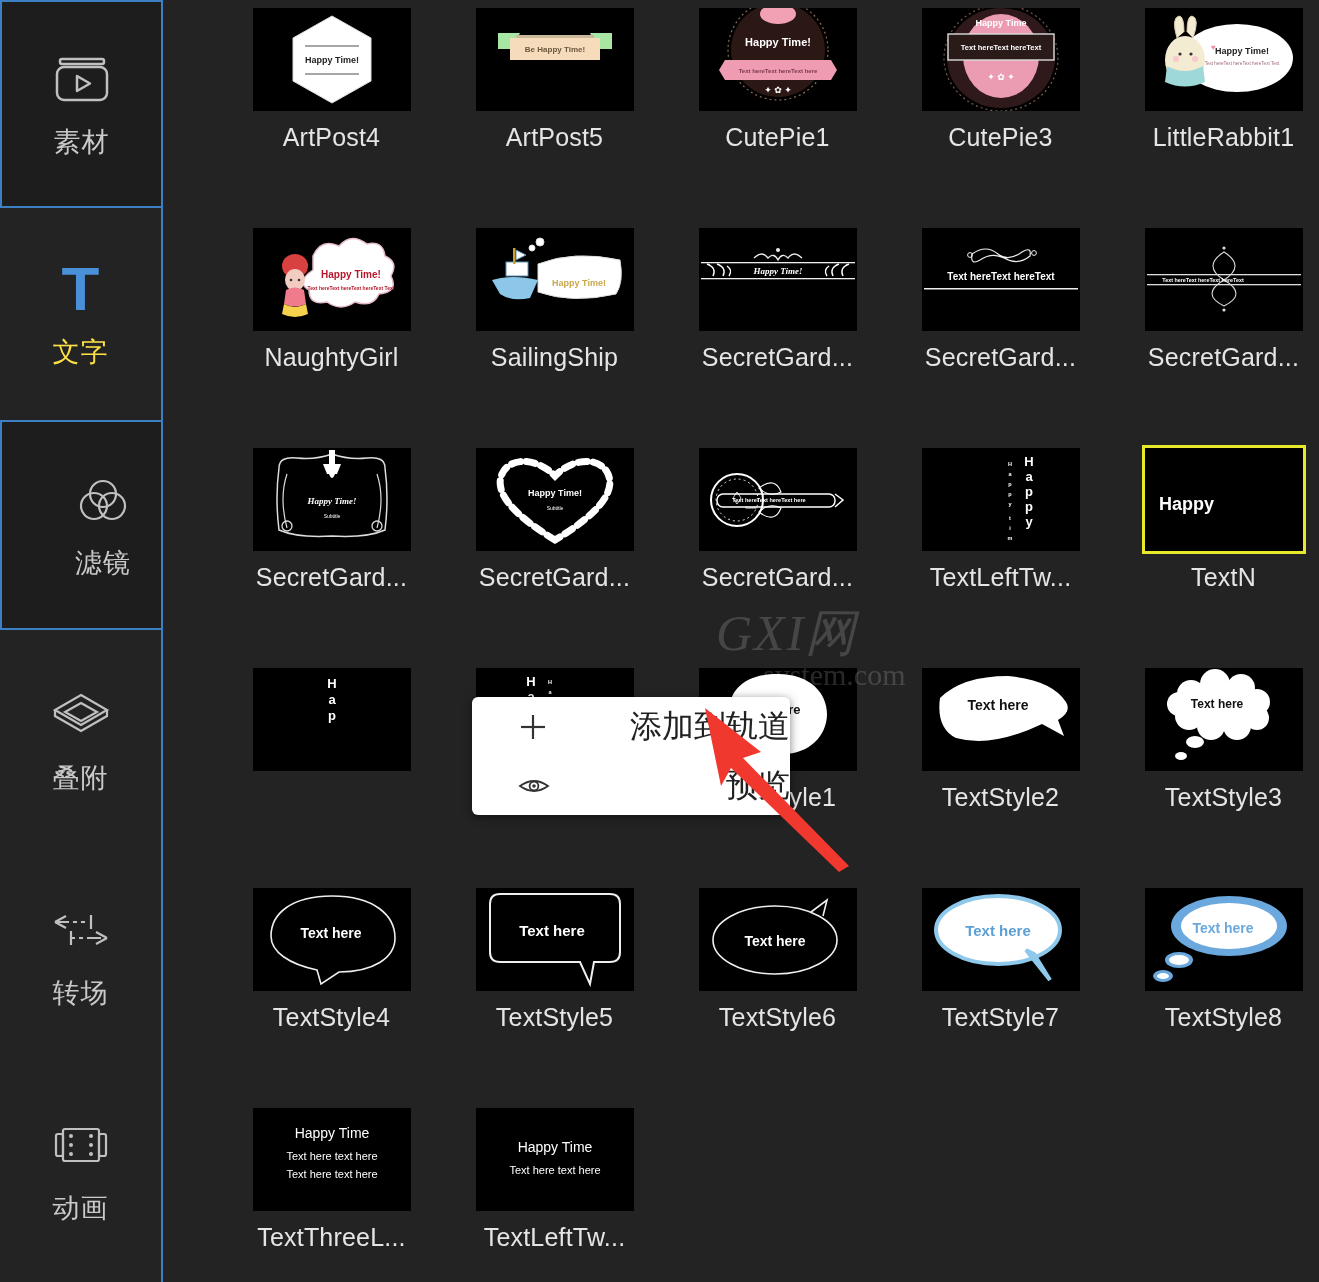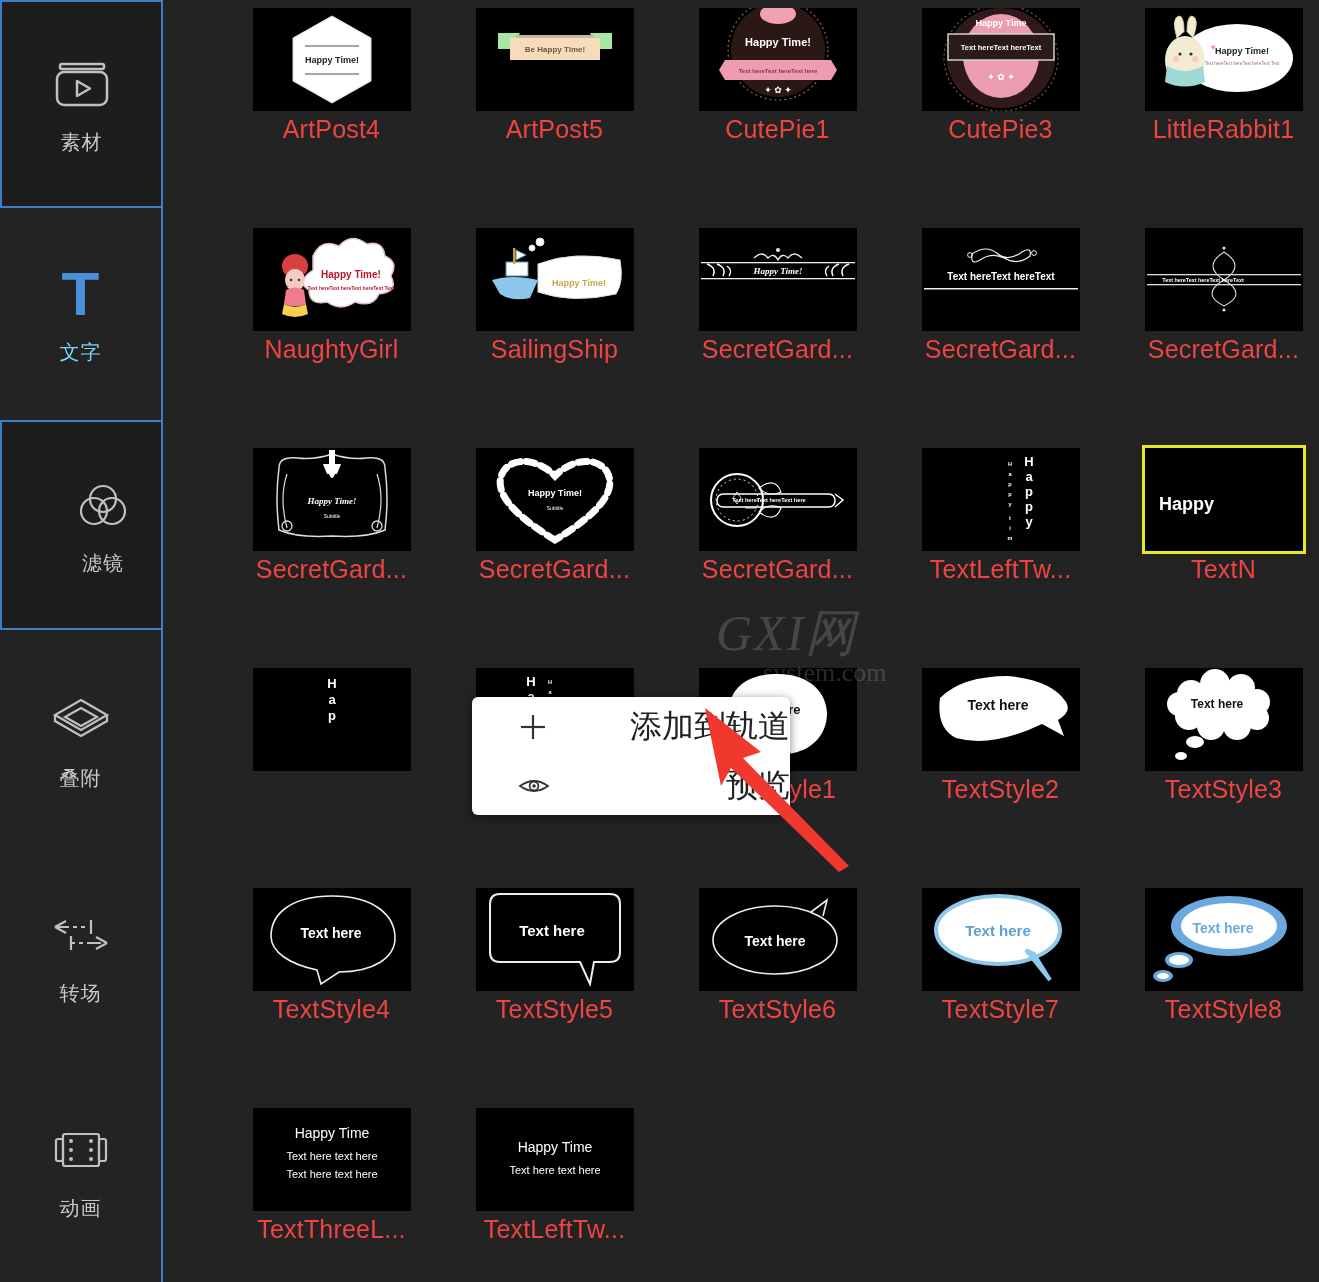--- a/index.html
+++ b/index.html
@@ -21,22 +21,22 @@
   }
   .side-item {
     position: absolute; left: 0; width: 161px;
     display: flex; flex-direction: column;
     align-items: center; justify-content: center;
     color: #c9c9c9;
     background: #1d1d1d;
   }
   .side-item.plain { background: #232323; }
   .side-item .ico { height: 62px; display: flex; align-items: center; justify-content: center; }
-  .side-item .lbl { font-size: 20px; margin-top: 14px; letter-spacing: 1px; }
-  .side-item.active .lbl { color: #7dd3fc; text-align: right; }
+  .side-item .lbl { font-size: 27px; margin-top: 14px; letter-spacing: 1px; }
+  .side-item.active .lbl { color: #fde047; text-align: right; }
   .side-item.boxed { border: 2px solid #3d7fc4; border-right: none; }
   .tglyph {
     font-size: 62px; font-weight: bold; color: #4a90d9;
     line-height: 58px; font-family: "Liberation Sans", sans-serif;
   }
 
   
   .content {
     position: relative; flex: 1 1 auto;
     background: #232323; overflow: hidden;
@@ -52,36 +52,36 @@
     display: flex; flex-direction: column; align-items: center;
   }
   .thumb {
     width: 158px; height: 103px;
     background: #000;
     position: relative; overflow: hidden;
     display: flex; align-items: center; justify-content: center;
   }
   .cell.selected .thumb { outline: 3px solid #e8e82a; outline-offset: 0px; text-align: right; }
   .caption {
-    margin-top: 4px;
-    font-size: 25px; color: #ef4444;
+    margin-top: 12px;
+    font-size: 25px; color: #e5e5e5;
     max-width: 158px; white-space: nowrap;
     overflow: hidden; text-overflow: clip;
     text-align: center; letter-spacing: .2px;
   }
 
   
   .watermark {
     position: absolute; left: 553px; top: 602px;
     pointer-events: none; user-select: none;
     color: rgba(255,255,255,0.16);
     font-family: "Liberation Serif", serif;
   }
   .wm-top { font-size: 50px; font-style: italic; letter-spacing: 2px; line-height: 62px; }
-  .wm-bot { font-size: 26px; margin-left: 47px; margin-top: -6px; }
+  .wm-bot { font-size: 30px; margin-left: 47px; margin-top: -6px; }
 
   
   .ctxmenu {
     position: absolute; left: 309px; top: 697px;
     width: 318px; height: 118px;
     background: #fff; border-radius: 6px;
     box-shadow: 0 2px 10px rgba(0,0,0,.5);
     z-index: 40;
   }
   .ctxrow {

